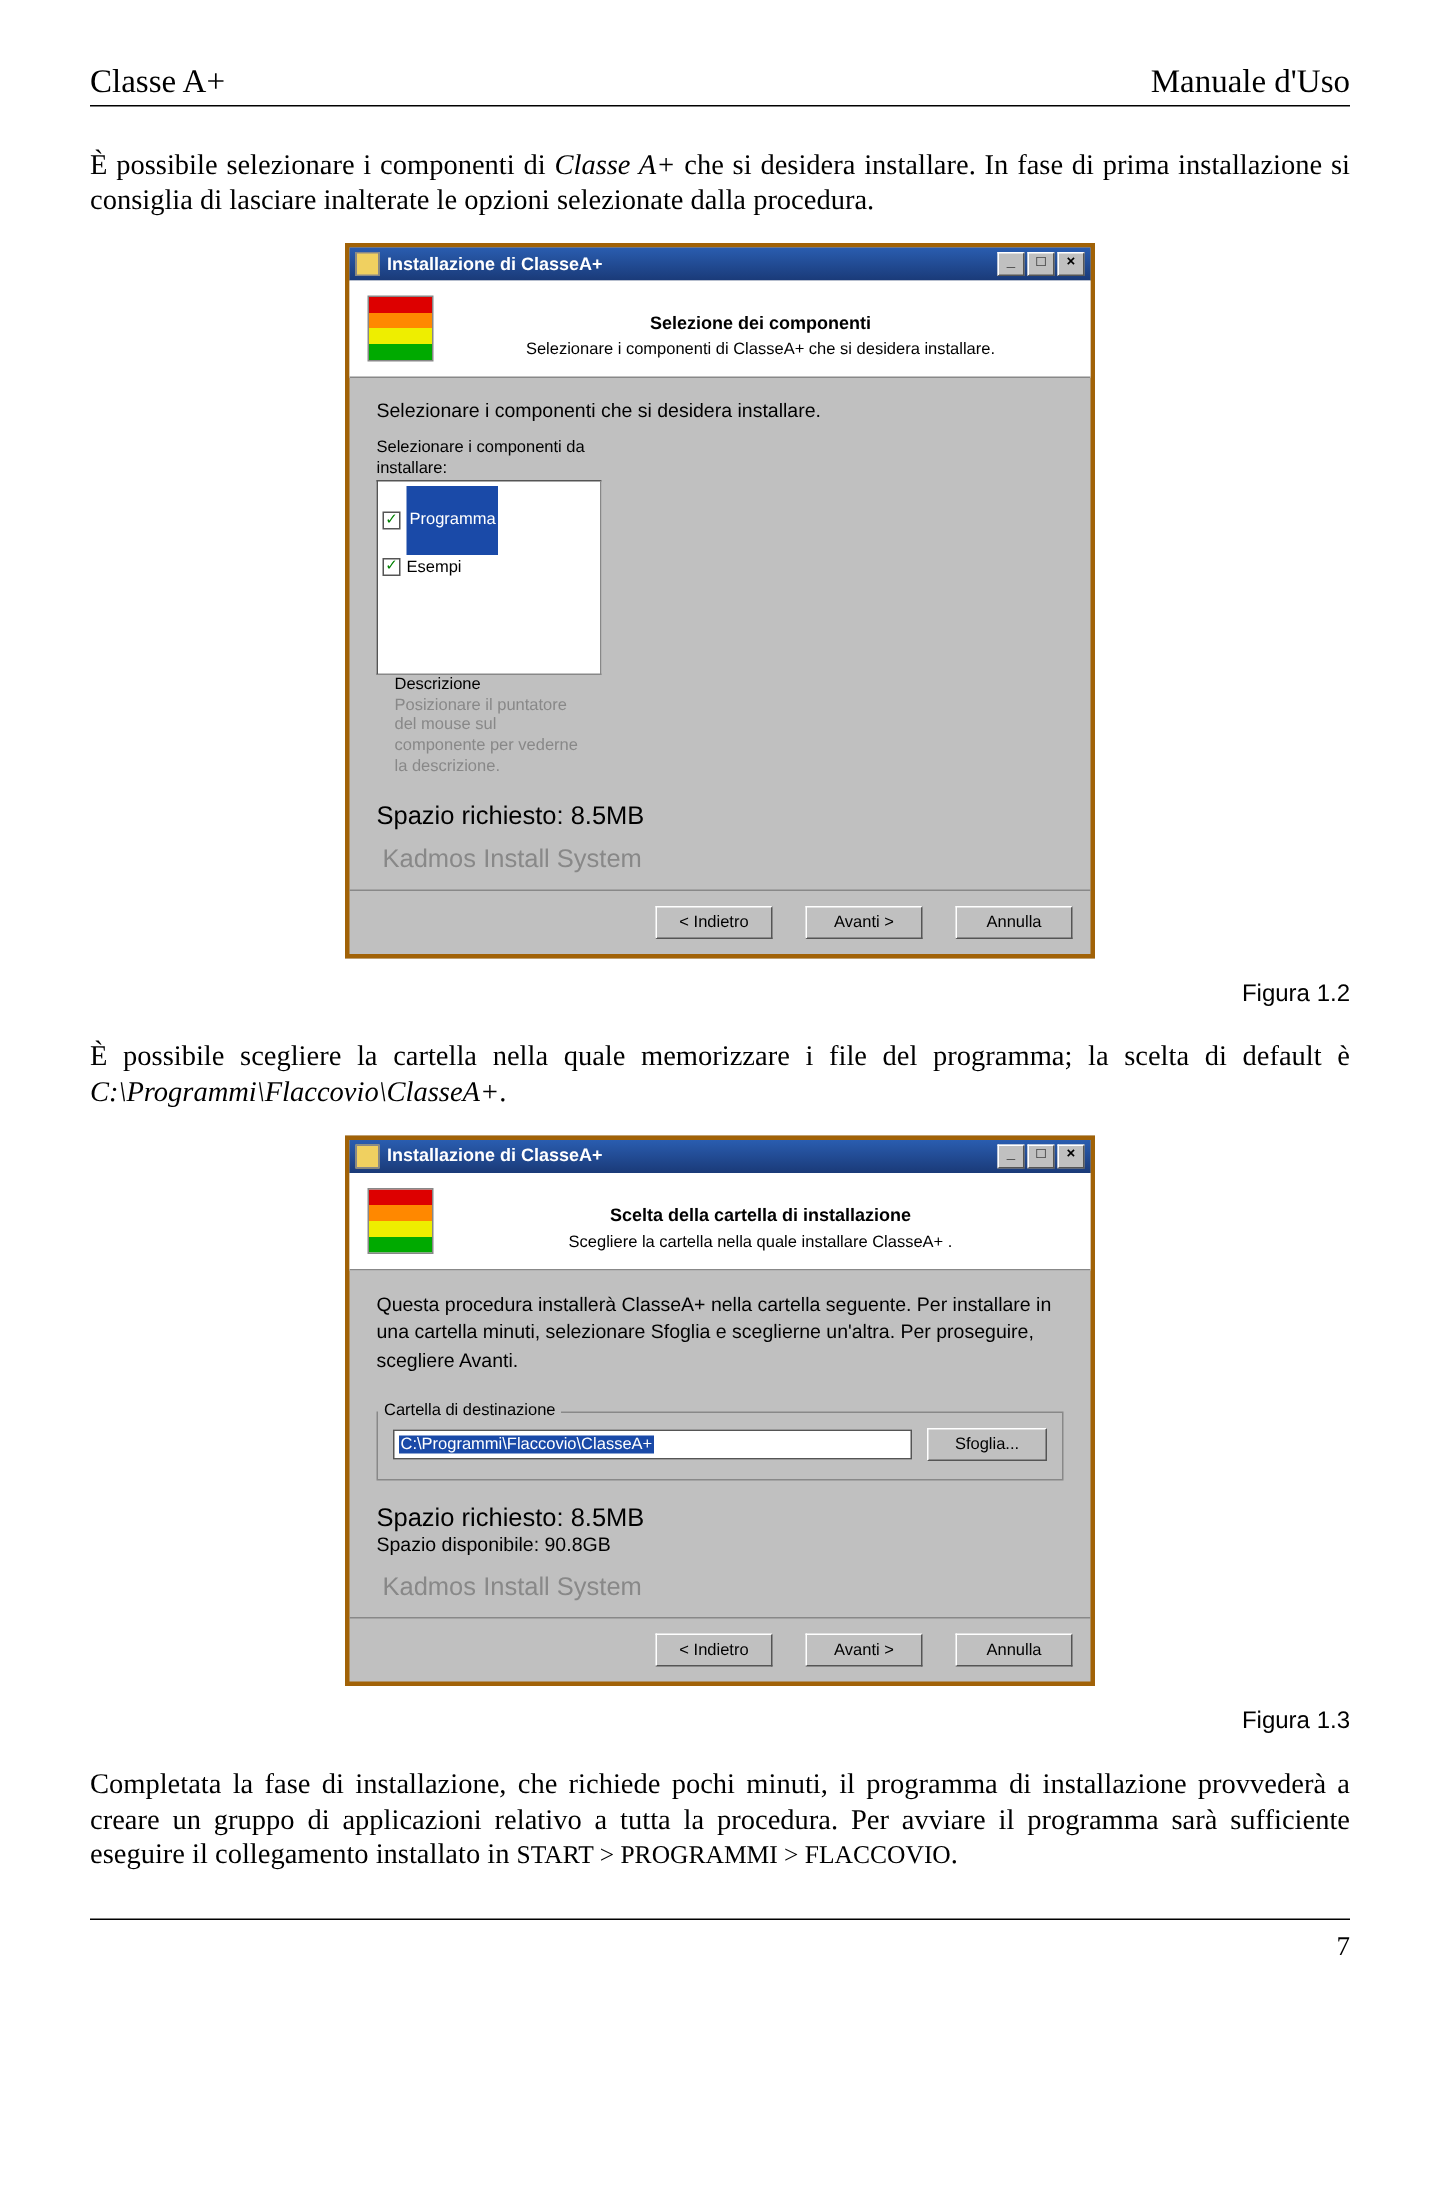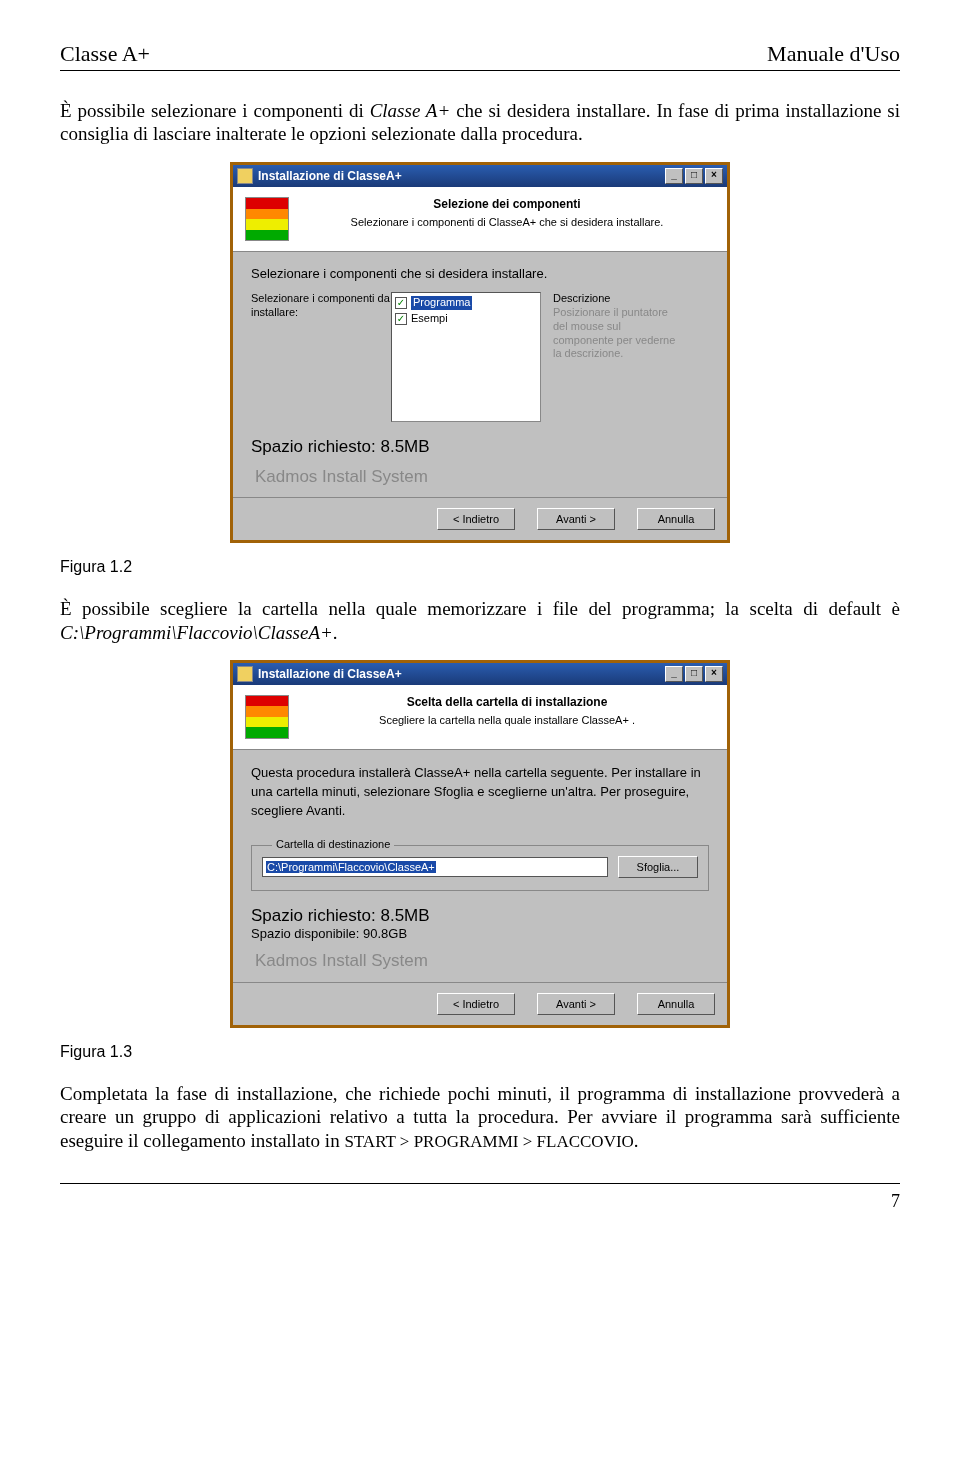--- a/index.html
+++ b/index.html
@@ -20,21 +20,21 @@
     padding-bottom: 2px;
     margin-bottom: 28px;
     font-size: 22px;
   }
   .para {
     text-align: justify;
     margin-bottom: 16px;
   }
   .it { font-style: italic; }
   .caption {
-    text-align: left;
+    text-align: right;
     font-family: Arial, sans-serif;
     font-size: 16px;
     margin: 14px 0 20px 0;
   }
   .footer {
     border-top: 1.5px solid #000;
     margin-top: 30px;
     padding-top: 6px;
     text-align: right;
     font-size: 18px;
@@ -75,52 +75,52 @@
     font-size: 10px; line-height: 12px;
     text-align: center;
     color: #000;
     font-family: Arial;
   }
   .banner {
     background: #fff;
     padding: 10px 12px 10px 12px;
     border-bottom: 1px solid #888;
     display: flex;
-    align-items: flex-start;
+    align-items: flex-end;
   }
   .logo {
     width: 44px; height: 44px;
     margin-right: 10px;
     background: linear-gradient(#d00 0 25%, #f80 25% 50%, #ee0 50% 75%, #0a0 75% 100%);
     border: 1px solid #888;
     position: relative;
   }
   .banner-txt { flex: 1; text-align: center; }
   .banner-title { font-weight: bold; font-size: 12px; margin-bottom: 4px; }
   .banner-sub { font-size: 11px; }
   .inner {
     padding: 14px 18px 6px 18px;
   }
   .small { font-size: 13px; color: #000; }
-  .row { display: flex; margin-top: 10px; align-items: flex-start; }
+  .row { display: flex; margin-top: 10px; align-items: flex-start; flex-direction: column; }
   .lbl { width: 140px; font-size: 11px; }
   .listbox {
     width: 150px; height: 130px;
     background: #fff;
     border: 1px solid #888;
     border-top-color:#555; border-left-color:#555;
     padding: 3px;
     font-size: 11px;
   }
   .chk { display: flex; align-items: center; margin-bottom: 2px; }
   .chk .box {
     width: 12px; height: 12px; border:1px solid #555; background:#fff;
     margin-right: 4px; font-size:10px; line-height:10px; text-align:center; color:#008000;
   }
-  .hl { background: #1a4aa8; color:#fff; padding: 0 2px; }
+  .hl { background: #1a4aa8; color:#fff; padding: 16px 2px; }
   .descbox {
     width: 130px; margin-left: 12px;
     font-size: 11px; color: #888;
   }
   .grp-label { color:#000; font-size:11px; }
   .space-req { margin-top: 14px; font-size: 17px; }
   .sys { color:#888; font-size:17px; margin: 8px 0 4px 4px; }
   .btnrow {
     border-top: 1px solid #888;
     padding: 10px 12px;
@@ -134,21 +134,21 @@
     font-size: 11px;
     text-align: center; line-height: 20px;
   }
   .fieldset {
     border: 1px solid #888;
     padding: 10px 10px 12px 10px;
     margin-top: 24px;
     position: relative;
   }
   .legend {
-    position: absolute; top: -8px; left: 20px;
+    position: absolute; top: -8px; left: 0;
     background: #c0c0c0; padding: 0 4px;
     font-size: 11px;
   }
   .pathline { display:flex; align-items:center; gap:10px; }
   .pathbox {
     flex:1; height:20px;
     background:#fff; border:1px solid #555;
     font-size:11px; line-height:18px; padding:0 3px;
     color:#000;
   }

